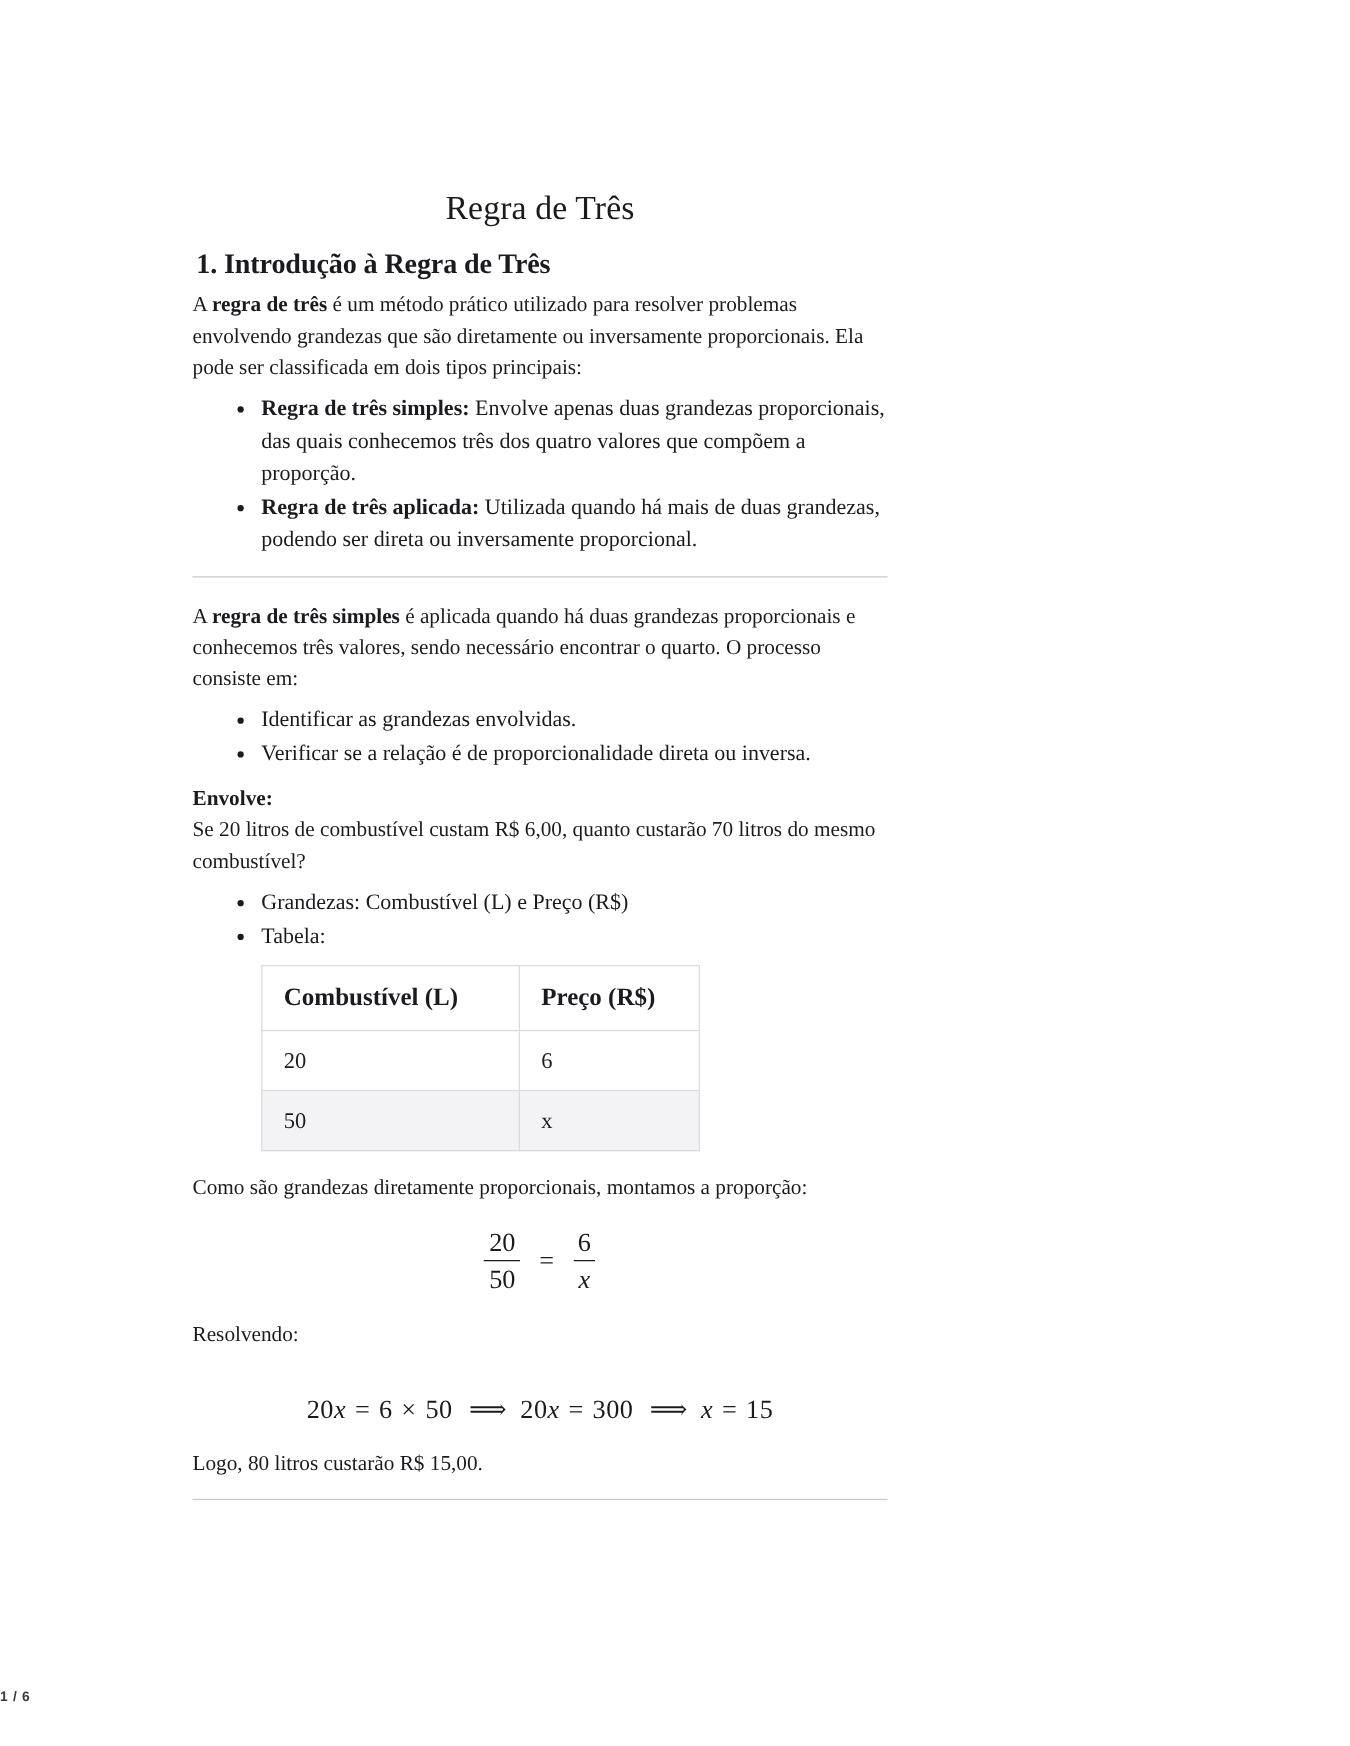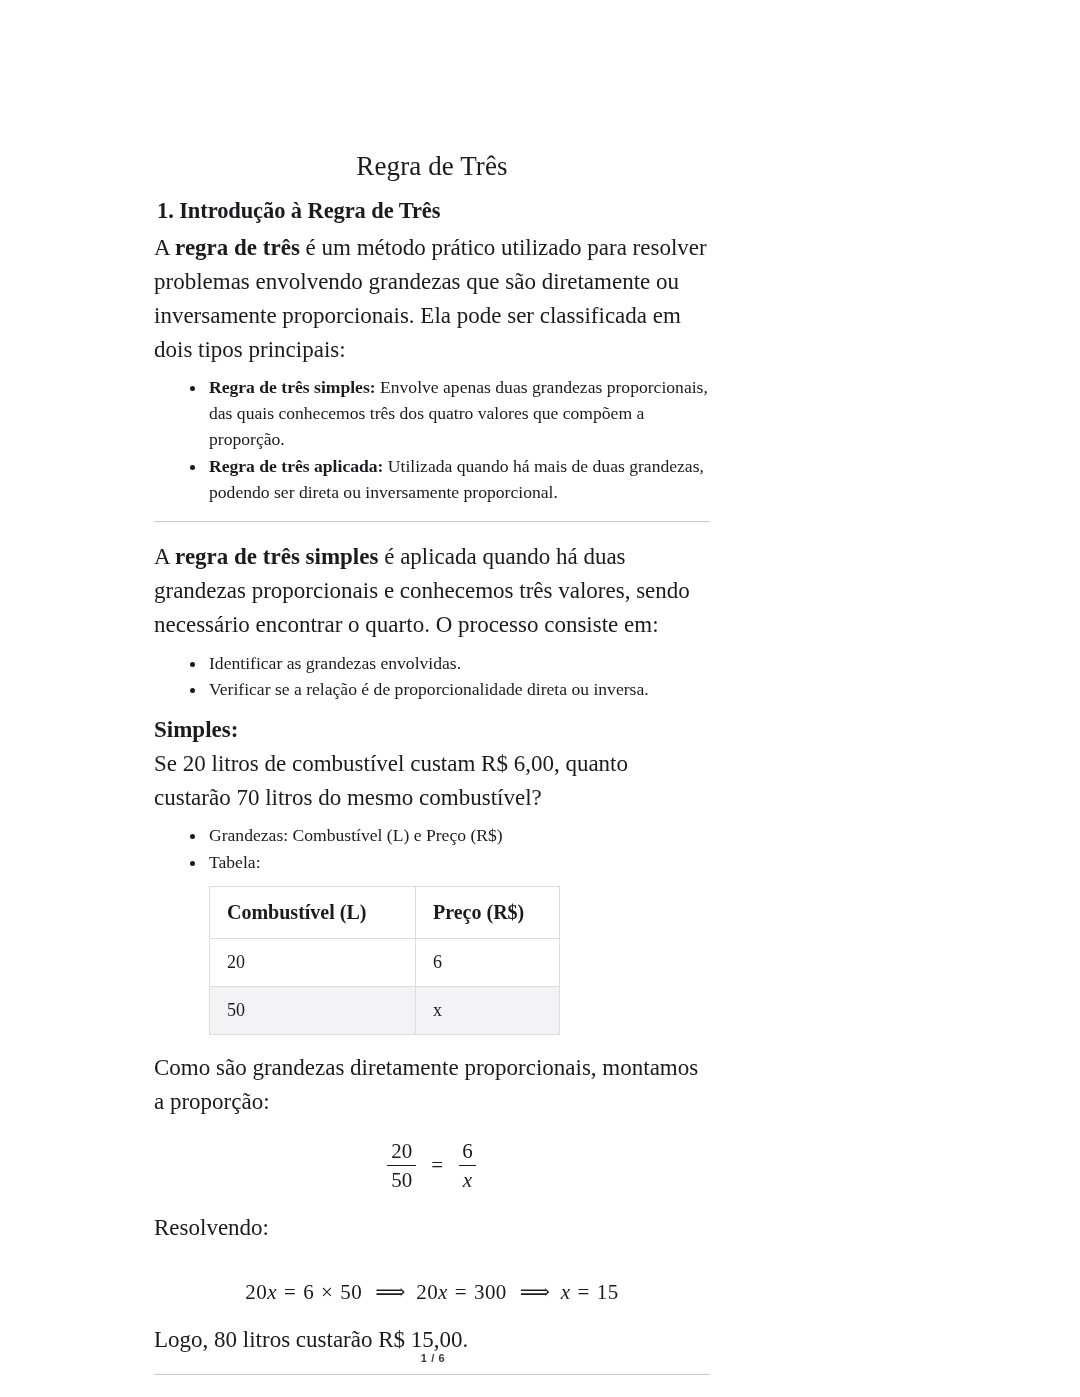--- a/index.html
+++ b/index.html
@@ -32,21 +32,21 @@
     line-height: 1.25;
   }
   h2.section-heading {
     font-size: 22.5px;
     font-weight: 700;
     margin: 0 0 6px 3px;
     line-height: 1.3;
     letter-spacing: -0.1px;
   }
   p.body-text {
-    font-size: 23px;
+    font-size: 17px;
     line-height: 1.48;
     margin: 0 0 4px 0;
     text-align: left;
   }
   p.body-text.tight { margin-bottom: 0; }
   .bold { font-weight: 700; }
   ul.bullets {
     list-style: none;
     margin: 8px 0 10px 0;
     padding: 0;
@@ -132,21 +132,20 @@
     letter-spacing: 0.4px;
     white-space: nowrap;
   }
   .eq-line .op { margin: 0 7px; }
   .eq-line .imp { margin: 0 13px; letter-spacing: -2px; }
   .footer {
     position: absolute;
     left: 0;
     top: 1352px;
     width: 866px;
-    text-align: center;
     font-family: "Liberation Sans", "DejaVu Sans", sans-serif;
     font-size: 11px;
     font-weight: 700;
     color: #3a3a40;
     letter-spacing: 0.6px;
   }
 </style>
 </head>
 <body>
 
@@ -166,21 +165,21 @@
   <hr class="rule">
 
 
   <p class="body-text"><span>A </span><span class="bold">regra de três simples</span><span> é aplicada quando há duas grandezas proporcionais e conhecemos três valores, sendo necessário encontrar o quarto. O processo consiste em:</span></p>
 
   <ul class="bullets">
     <li>Identificar as grandezas envolvidas.</li>
     <li>Verificar se a relação é de proporcionalidade direta ou inversa.</li>
   </ul>
 
-  <p class="body-text tight"><span class="bold">Simples:</span></p>
+  <p class="body-text tight"><span class="bold">Envolve:</span></p>
 
   <p class="body-text">Se 20 litros de combustível custam R$ 6,00, quanto custarão 70 litros do mesmo combustível?</p>
 
   <ul class="bullets">
     <li>Grandezas: Combustível (L) e Preço (R$)</li>
     <li>Tabela:</li>
   </ul>
 
   <table class="data-table">
     <colgroup>

